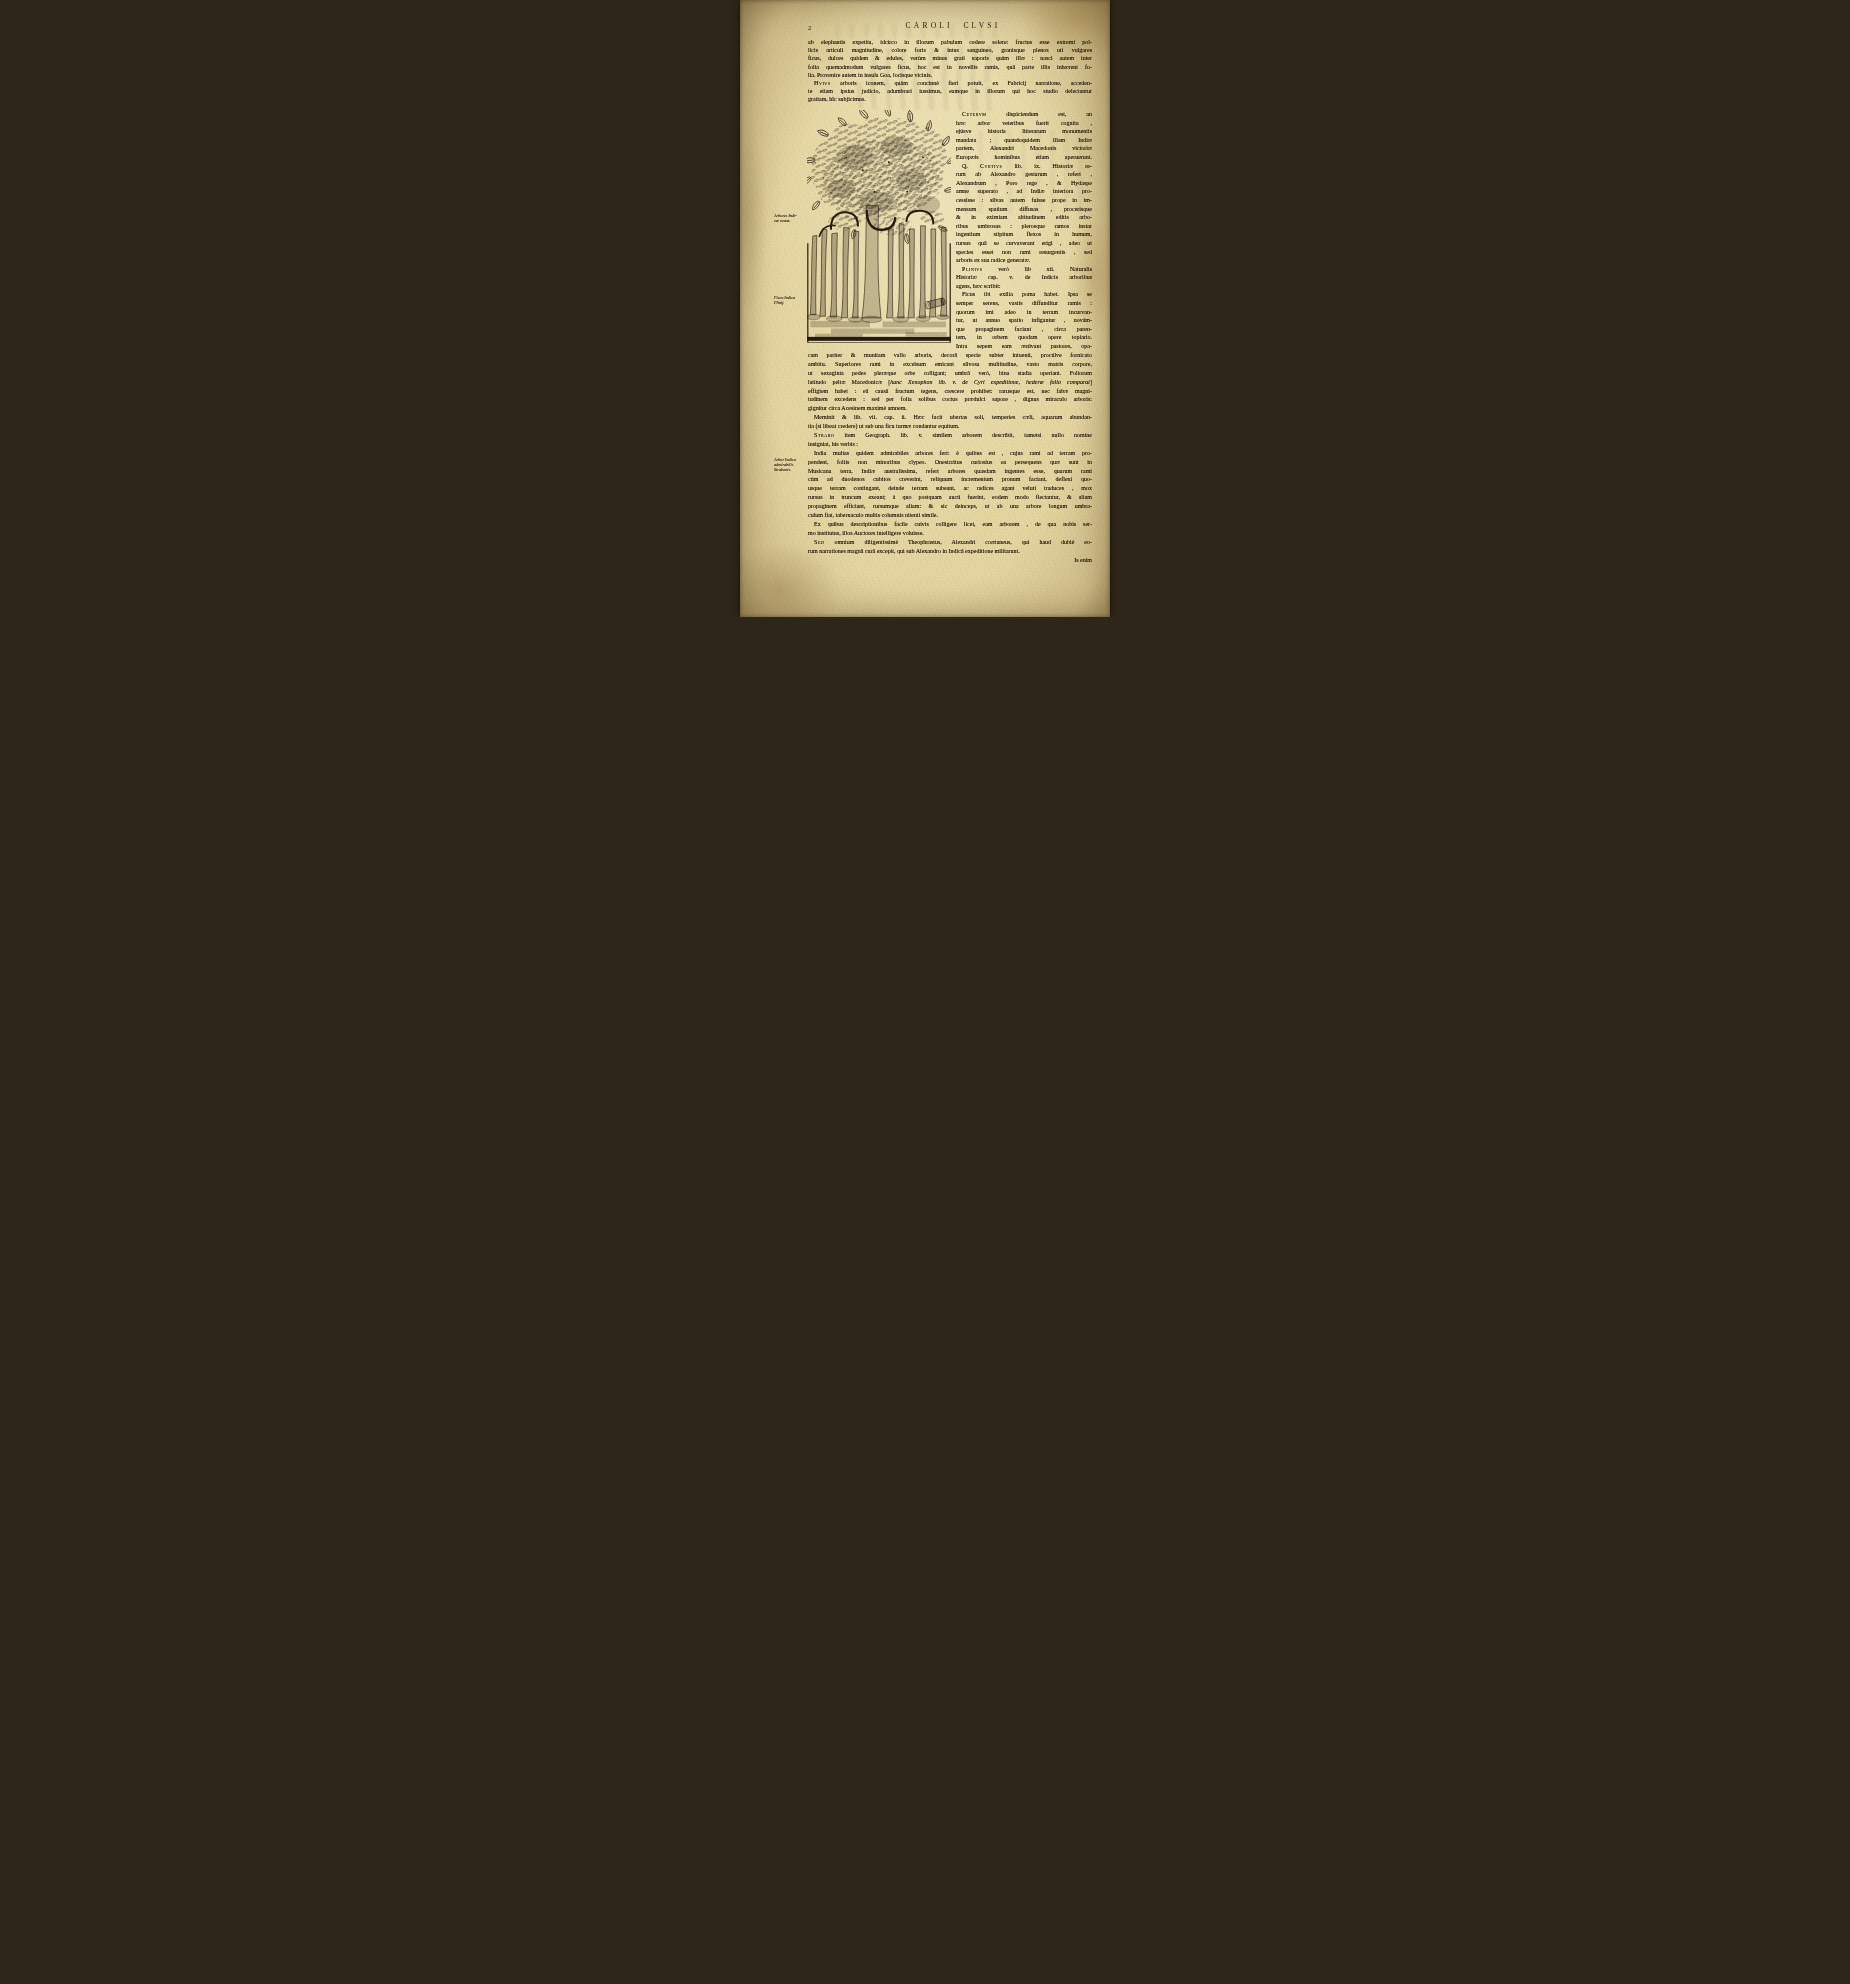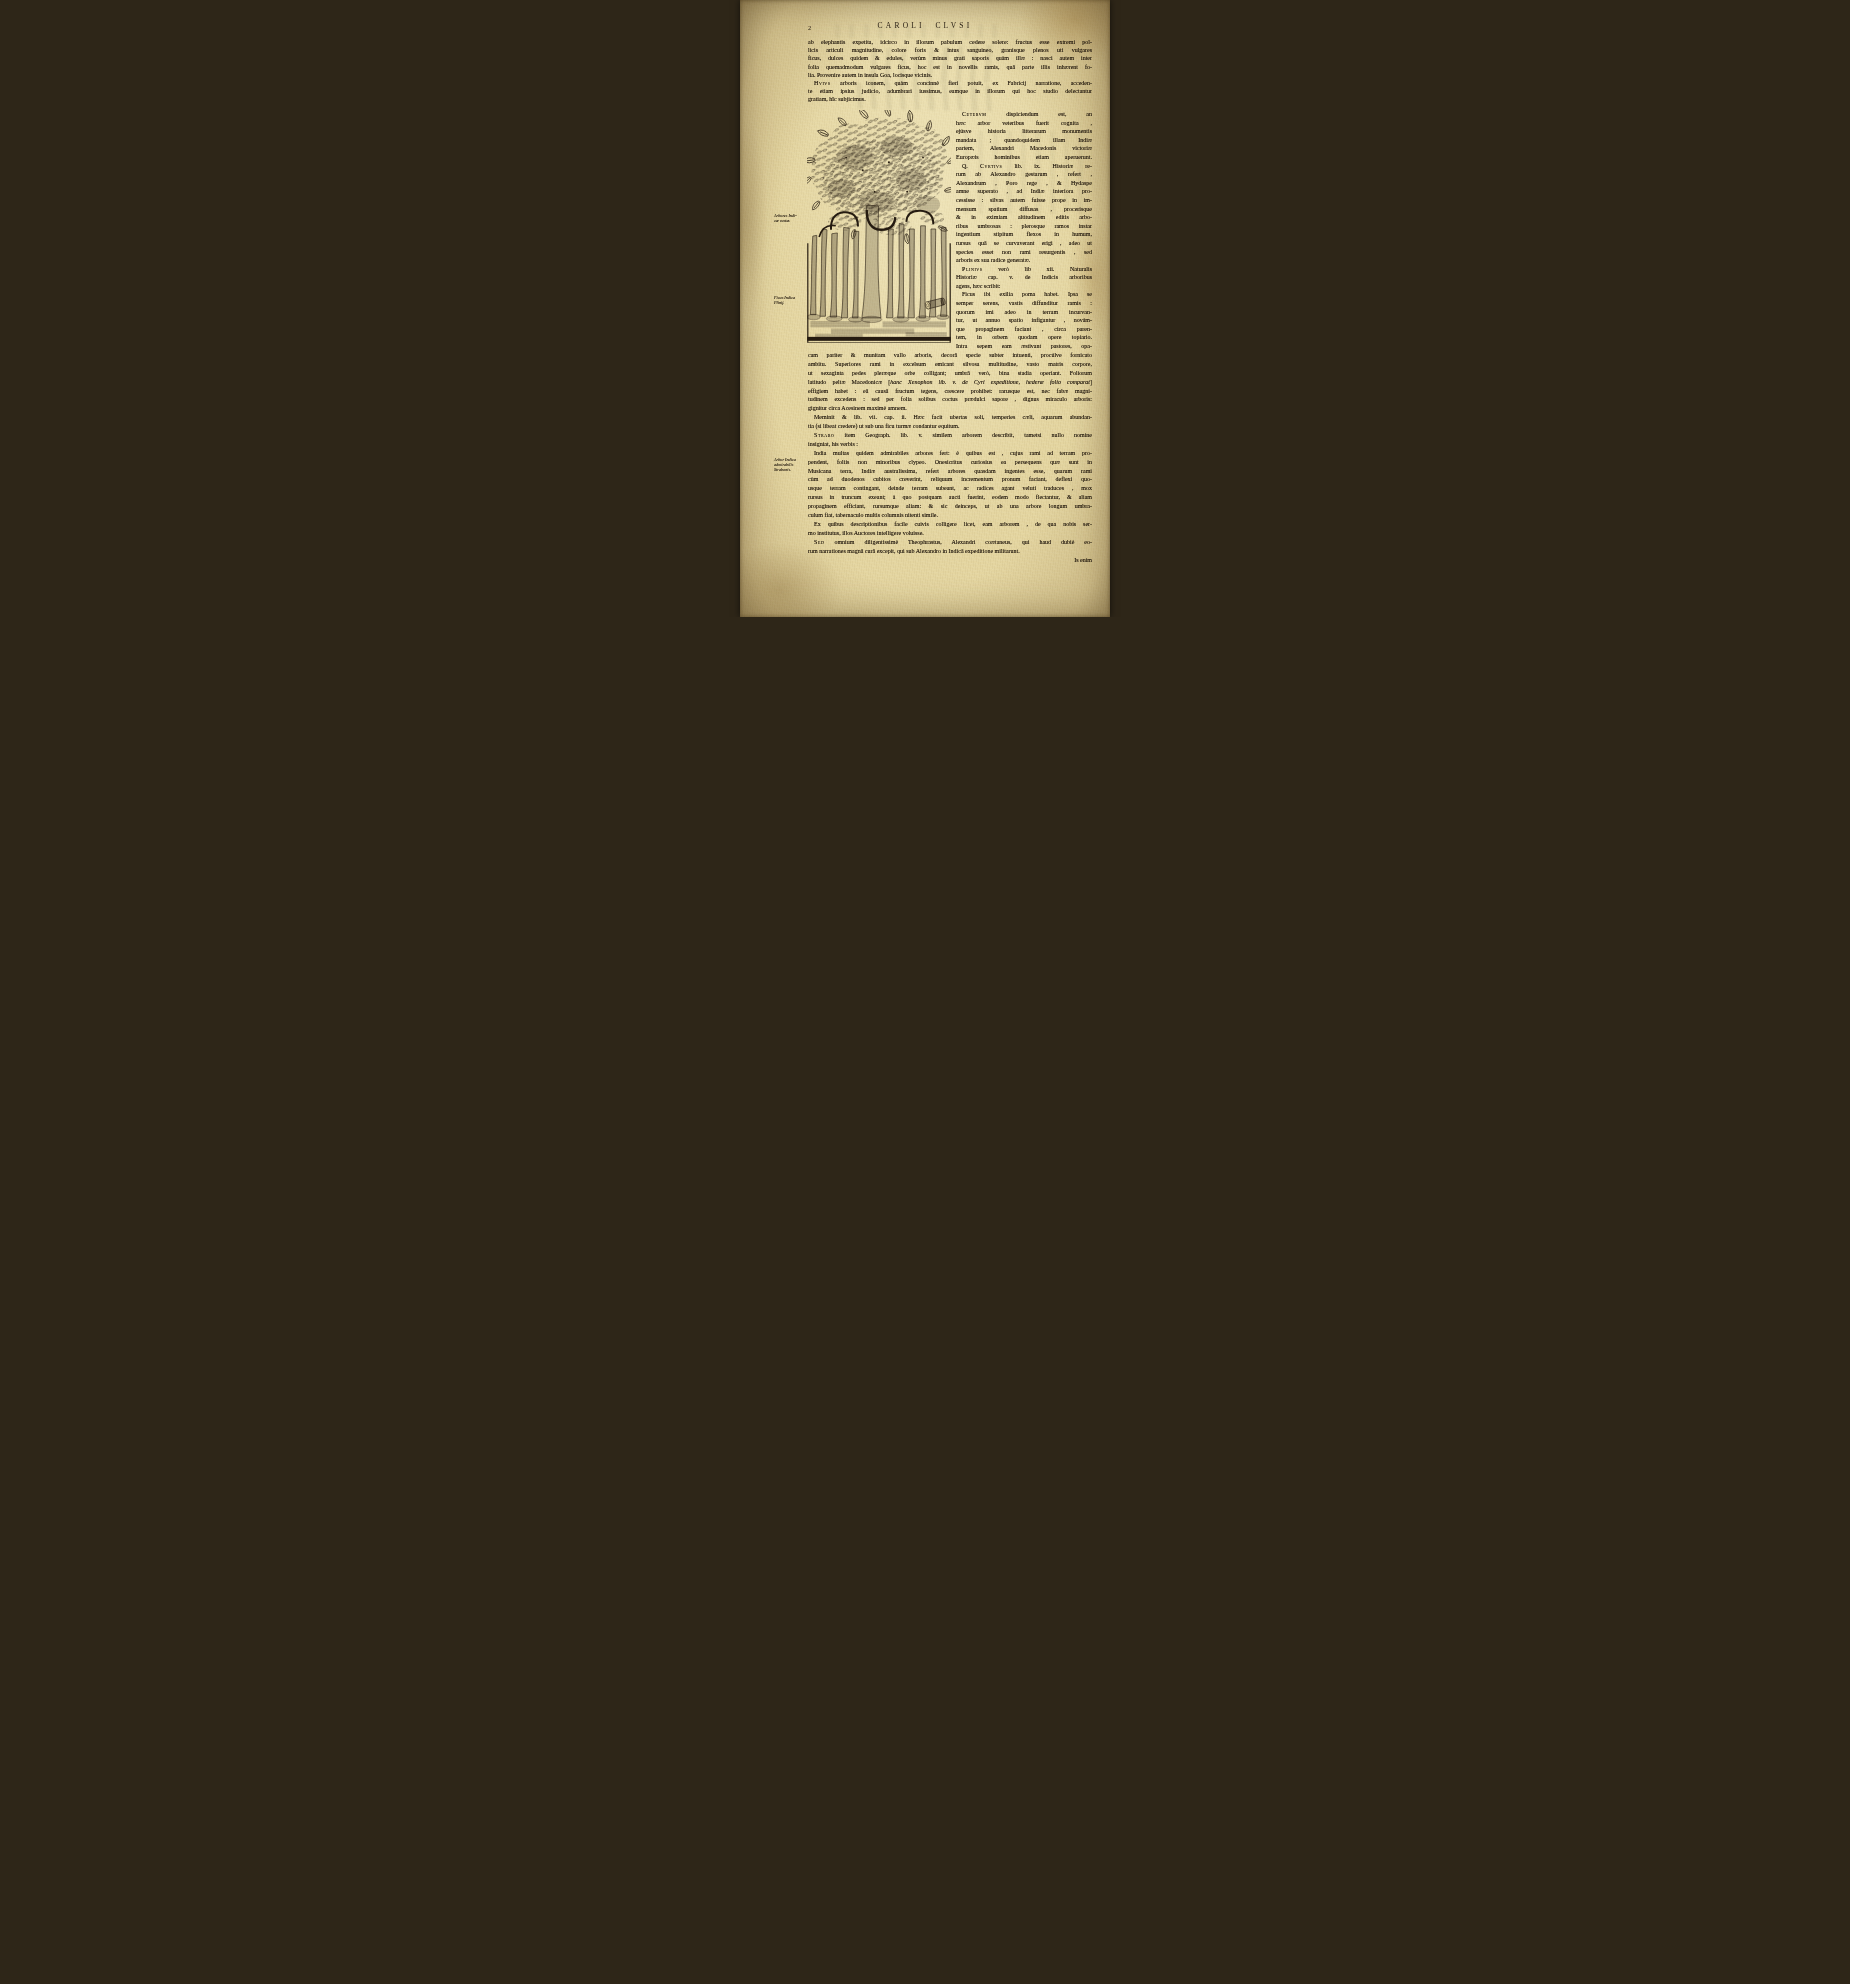--- a/index.html
+++ b/index.html
@@ -34,21 +34,21 @@
   .ghost{position:absolute;pointer-events:none;filter:blur(1.2px);opacity:.55;
     background:repeating-linear-gradient(90deg, rgba(105,100,74,.18) 0 5.2px, rgba(0,0,0,0) 5.2px 14.3px);}
   .ghost.g1{left:131px;top:47px;width:123px;height:37px;transform:rotate(-1.5deg) skewX(-6deg);}
   .ghost.g2{left:117px;top:84px;width:135px;height:26px;transform:rotate(1deg) skewX(5deg);}
   .ghost.g3{left:224px;top:131px;width:119px;height:83px;opacity:.32;}
   .ghost.g4{left:95px;top:24px;width:167px;height:13.5px;opacity:.4;}
 
   
   .pagenum{position:absolute;left:68px;top:24px;font-size:6.4px;}
   .runtitle{position:absolute;left:0;top:21.4px;width:100%;text-align:center;
-    font-size:7.5px;letter-spacing:3.2px;word-spacing:5.6px;}
+    font-size:7.5px;letter-spacing:3.2px;word-spacing:5.6px;padding-left:28px;}
 
   
   .body-lines{position:absolute;}
   .body-lines .ln{
     height:var(--lh);line-height:var(--lh);
     font-size:6px;overflow:hidden;
     text-align:justify;
     text-shadow:0 0 0.2px rgba(37,27,16,.65);
   }
   .body-lines .ln::after{content:"";display:inline-block;width:100%;height:0;}

